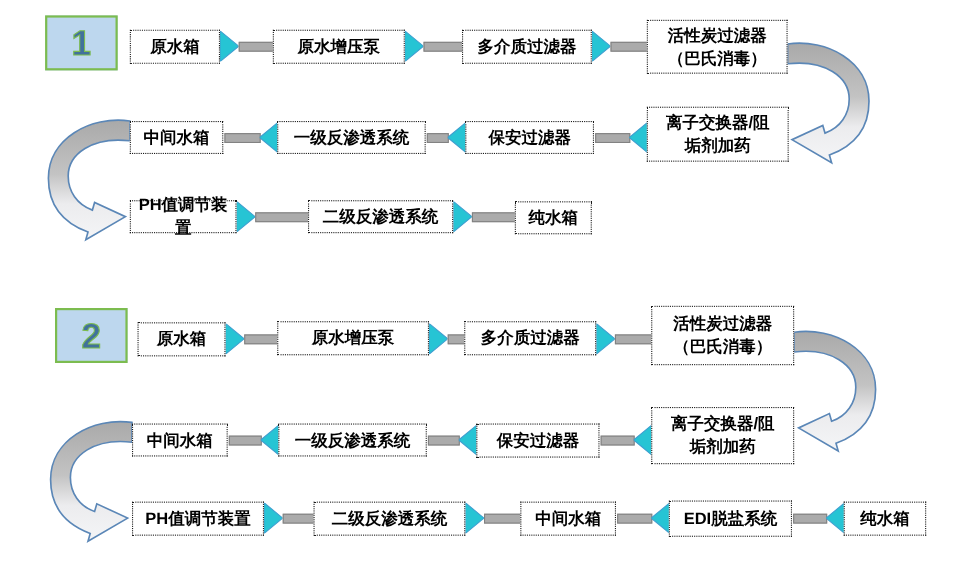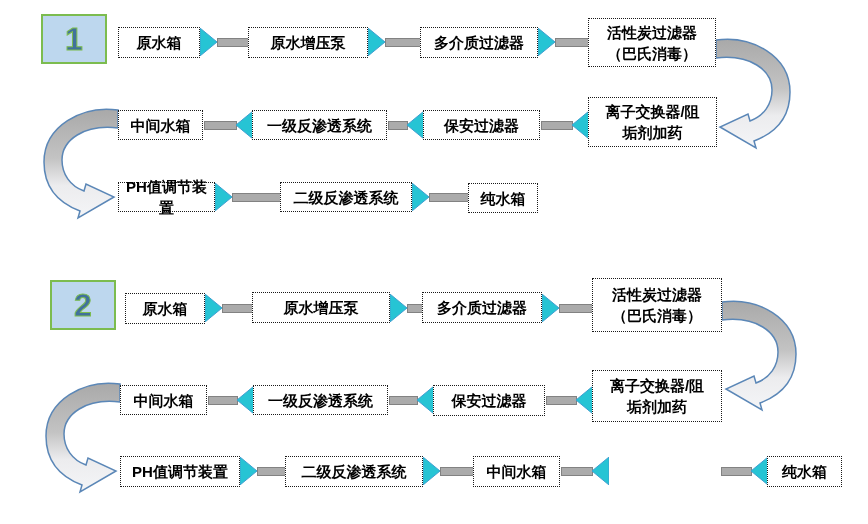--- a/index.html
+++ b/index.html
@@ -160,20 +160,21 @@
       <stop offset="0.7" stop-color="#ececee"></stop>
           <stop offset="1" stop-color="#f4f5f7"></stop>
     </linearGradient>
       </defs>
     <path d="M22 4 C58 -1 96 20 96 56 C96 80 84 96 60 105 L62 112 L26 91 L54 78 L56 85 C70 80 78 68 78 54 C78 34 56 18 22 22 Z" fill="url(#g4)" stroke="#5b87b7" stroke-width="1.5"></path>
   </svg>
 
   <div class="node" style="left:120px;top:456px;width:120px;height:31px">PH值调节装置</div>
   <div class="node" style="left:285px;top:456px;width:138px;height:31px">二级反渗透系统</div>
   <div class="node" style="left:473px;top:456px;width:87px;height:31px">中间水箱</div>
+  <div class="node" style="left:608px;top:455px;width:112px;height:33px">EDI脱盐系统</div>
   <div class="node" style="left:767px;top:456px;width:75px;height:31px">纯水箱</div>
 
   <svg class="tri" style="left:240px;top:457px" width="17" height="28">
       <polygon points="0,0 17,14 0,28" fill="#26c4d4" stroke="#3f9fd0" stroke-width="1"></polygon>
     </svg>
   <div class="bar" style="left:257px;top:467px;width:28px"></div>
   <svg class="tri" style="left:423px;top:457px" width="17" height="28">
       <polygon points="0,0 17,14 0,28" fill="#26c4d4" stroke="#3f9fd0" stroke-width="1"></polygon>
     </svg>
   <div class="bar" style="left:440px;top:467px;width:33px"></div>

